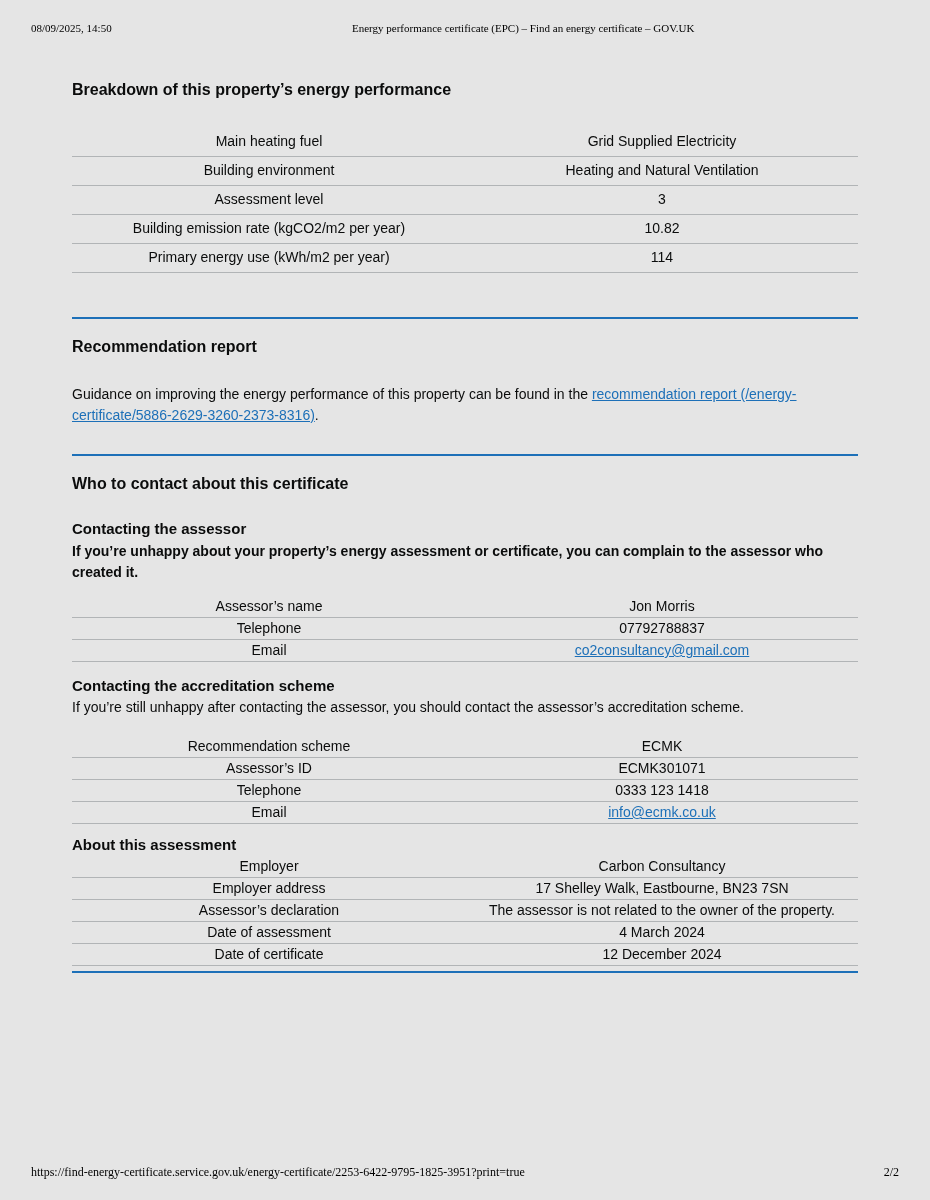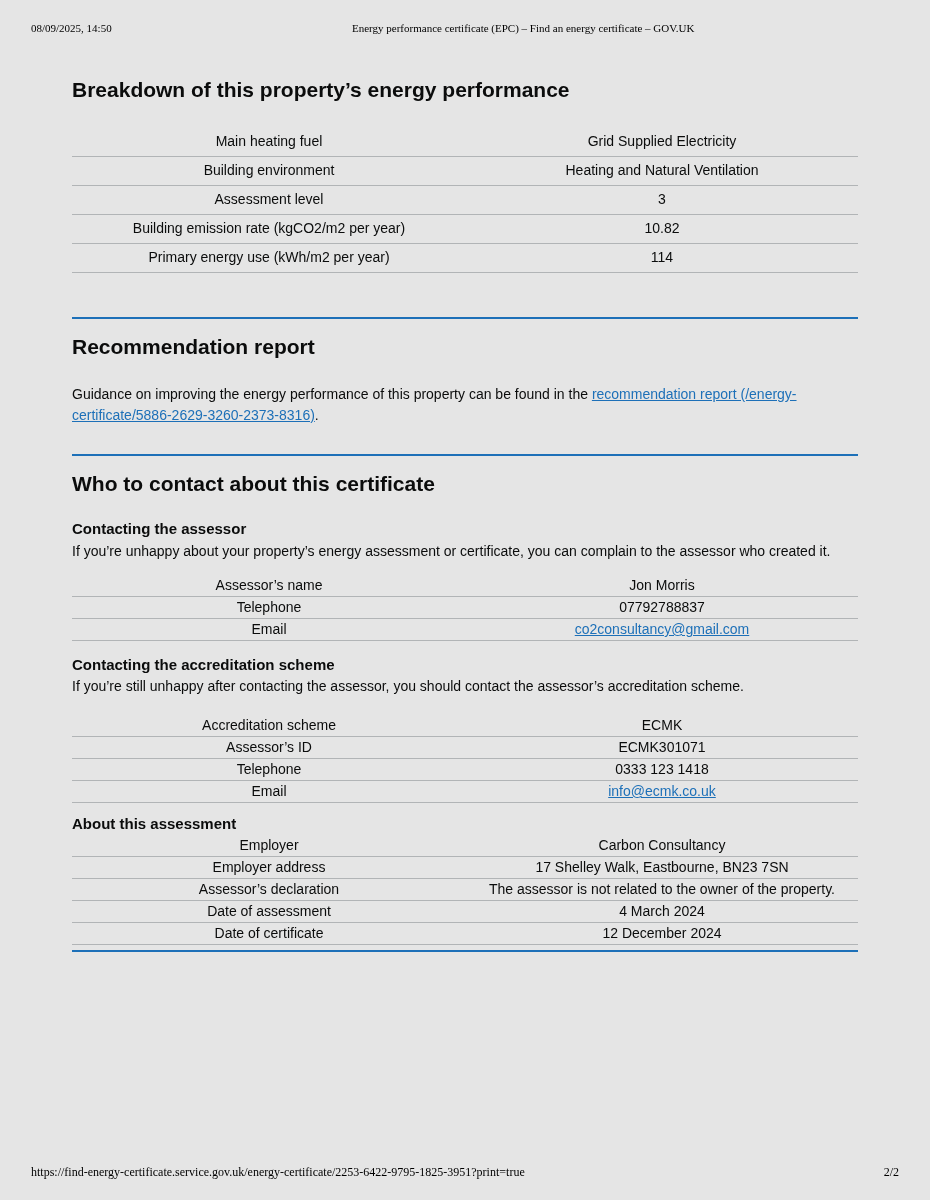--- a/index.html
+++ b/index.html
@@ -26,32 +26,32 @@
   .print-footer{
     position:absolute;top:1166px;left:31px;right:31px;
     font-family:"Liberation Serif","DejaVu Serif",serif;
     font-size:12px;line-height:12px;color:#000;
     display:flex;justify-content:space-between;
   }
 
   
   .content{position:absolute;left:72px;top:0;width:786px;}
   h1,h2{
-    font-size:21px;line-height:22px;font-weight:700;margin:0;color:var(--text);
+    font-size:16px;line-height:22px;font-weight:700;margin:0;color:var(--text);
   }
   h1.breakdown{margin-top:79px;}
   h2.after-rule{margin-top:17px;}
   h3{
     font-size:15px;line-height:18px;font-weight:700;margin:15px 0 0 0;color:var(--text);
   }
   h3.h3-first{margin-top:25px;}
   h3.h3-about{margin-top:12px;}
   p{font-size:14px;line-height:21px;margin:0;}
   p.lead{margin-top:26px;}
-  p.tight{margin-top:3px;}
+  p.tight{margin-top:3px;font-weight:bold;}
   p.tight2{margin-top:2px;}
 
   hr.rule{
     border:none;border-top:2px solid var(--rule);
     margin:0;height:0;
   }
   hr.rule-1{margin-top:44px;}
   hr.rule-2{margin-top:28px;}
   hr.rule-3{margin-top:5px;}
 
@@ -141,21 +141,21 @@
         </tr>
       </tbody>
     </table>
 
     <h3>Contacting the accreditation scheme</h3>
     <p class="tight2">If you’re still unhappy after contacting the assessor, you should contact the assessor’s accreditation scheme.</p>
 
     <table class="gov-table sm sm-2">
       <tbody>
         <tr>
-          <td class="row-label">Accreditation scheme</td>
+          <td class="row-label">Recommendation scheme</td>
           <td class="row-value">ECMK</td>
         </tr>
         <tr>
           <td class="row-label">Assessor’s ID</td>
           <td class="row-value">ECMK301071</td>
         </tr>
         <tr>
           <td class="row-label">Telephone</td>
           <td class="row-value">0333 123 1418</td>
         </tr>

